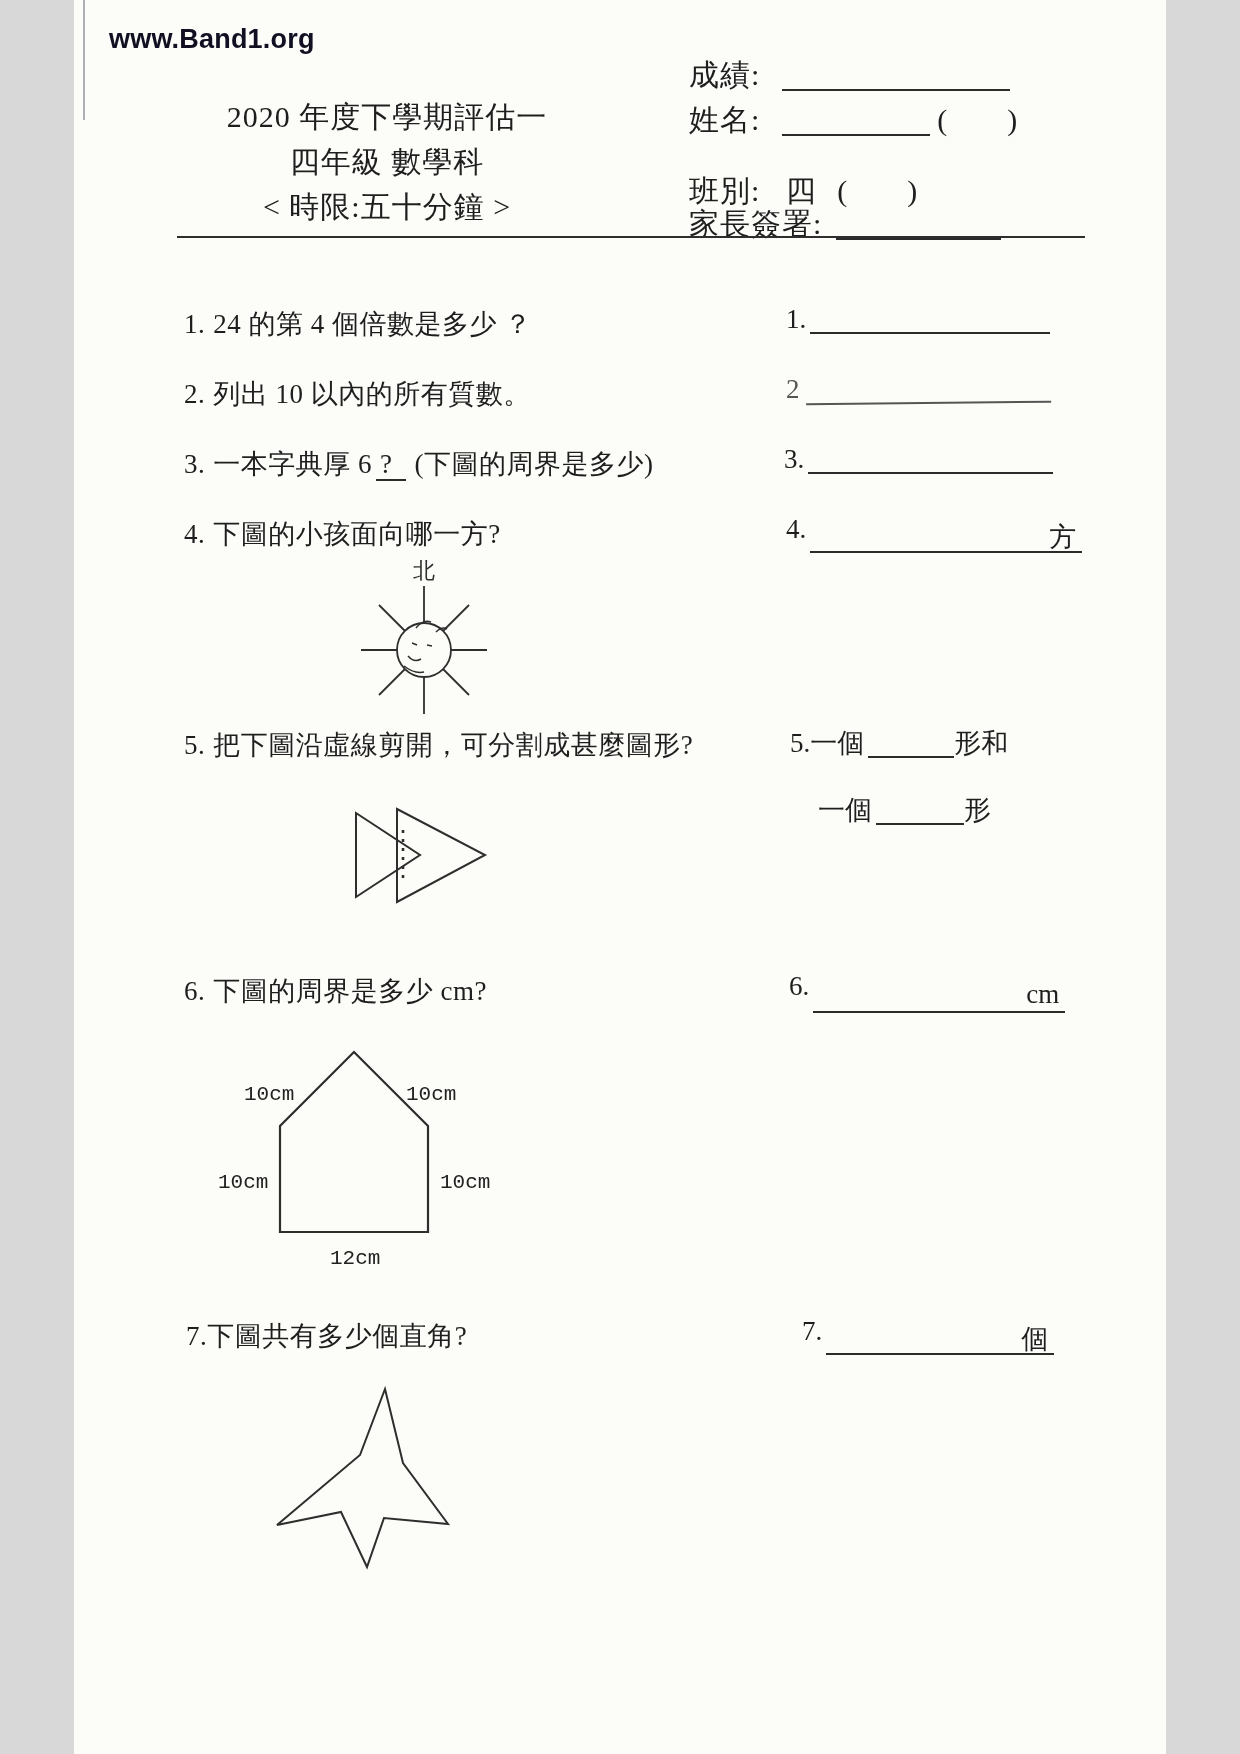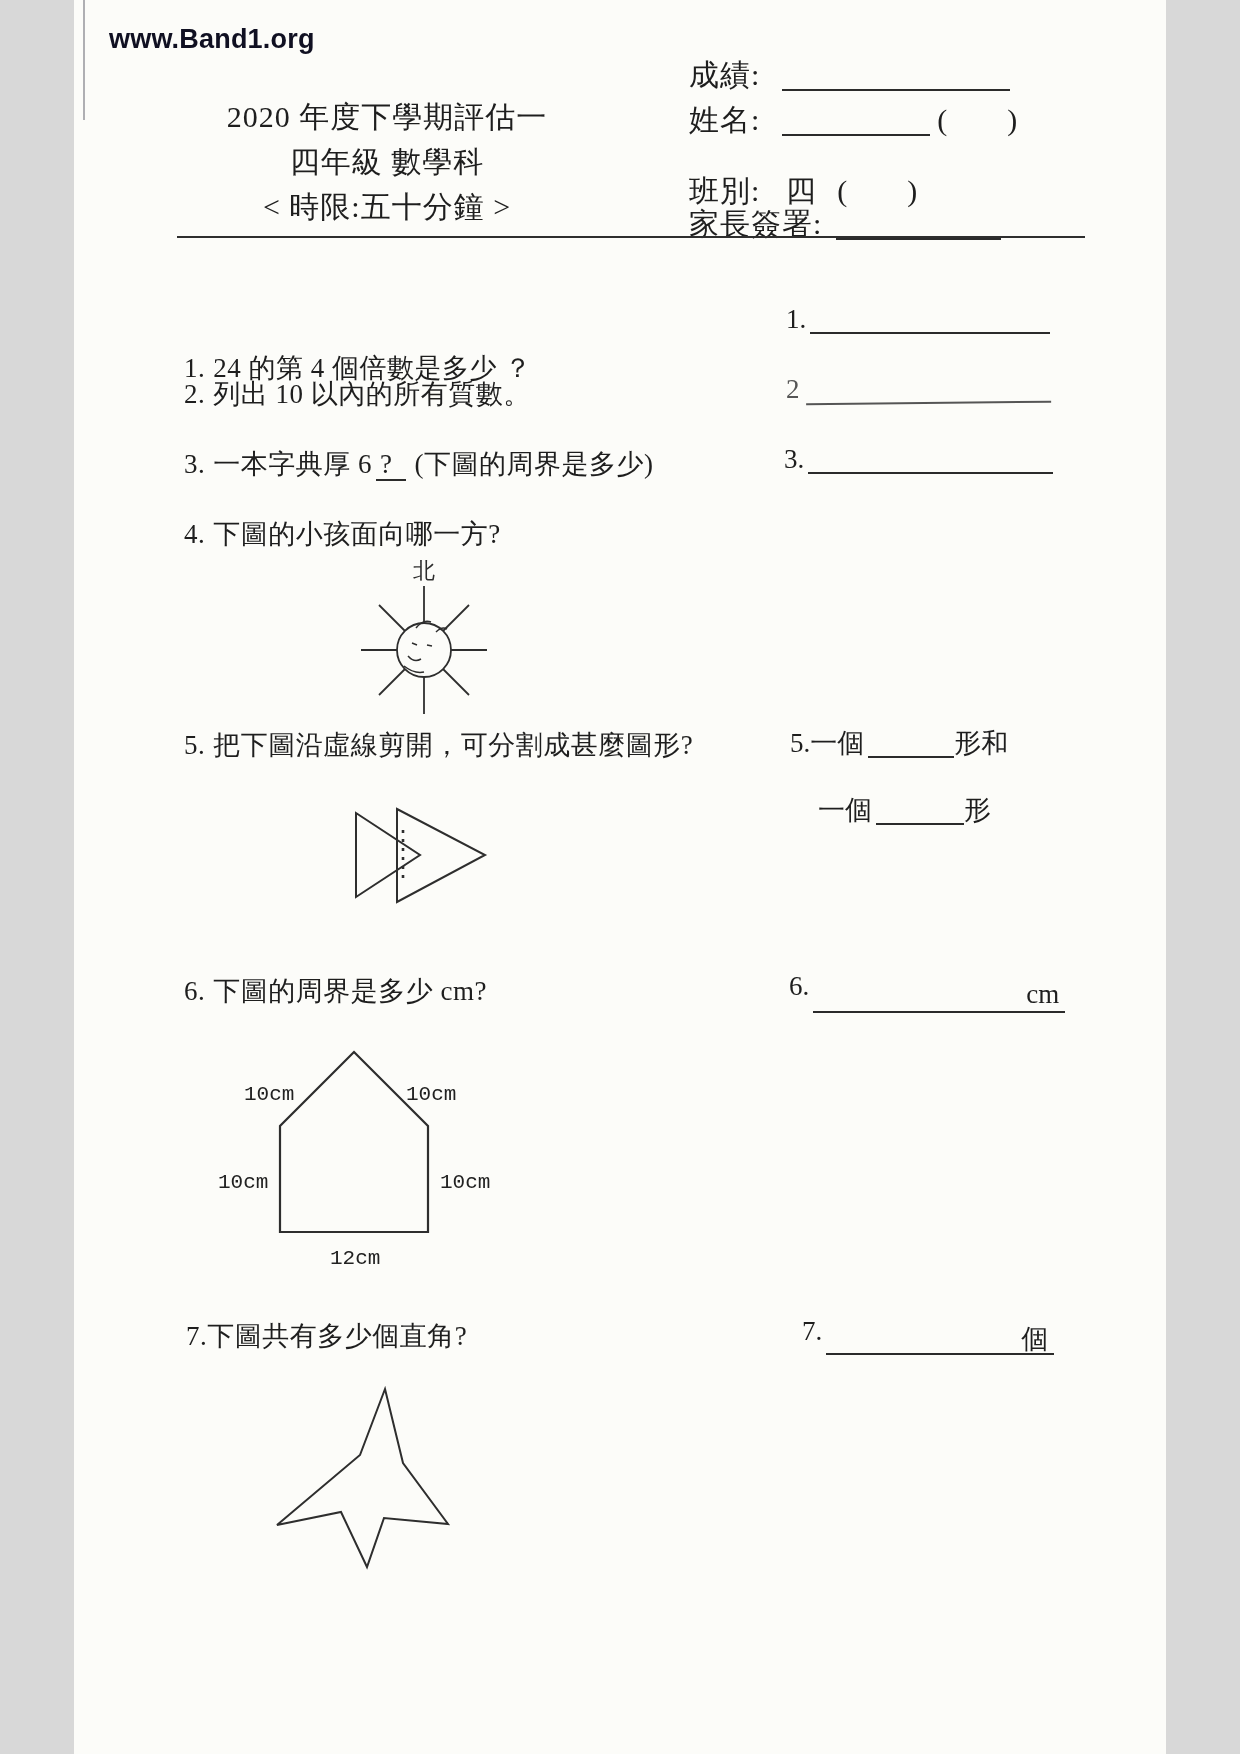--- a/index.html
+++ b/index.html
@@ -76,21 +76,21 @@
 
   <div class="abs title-block" style="left:138px;top:94px;">
     <div>2020 年度下學期評估一</div>
     <div>四年級 數學科</div>
     <div>&lt; 時限:五十分鐘 &gt;</div>
   </div>
 
   <div class="abs hr-line" style="left:103px;top:236px;width:908px;"></div>
 
 
-  <div class="abs qtext" style="left:110px;top:306px;margin-top:44px;">
+  <div class="abs qtext" style="left:110px;top:306px;">
     <span class="qnum">1.</span><span>24 的第 4 個倍數是多少 ？</span>
   </div>
   <div class="abs ans" style="left:712px;top:304px;">
     <span>1.</span><span class="blank" style="width:240px;"></span>
   </div>
 
   <div class="abs qtext" style="left:110px;top:376px;">
     <span class="qnum">2.</span><span>列出 10 以內的所有質數。</span>
   </div>
   <div class="abs ans" style="left:712px;top:374px;">
@@ -99,20 +99,23 @@
 
   <div class="abs qtext" style="left:110px;top:446px;">
     <span class="qnum">3.</span><span>一本字典厚 6</span><span class="inline-blank">?</span><span>(下圖的周界是多少)</span>
   </div>
   <div class="abs ans" style="left:710px;top:444px;">
     <span>3.</span><span class="blank" style="width:245px;"></span>
   </div>
 
   <div class="abs qtext" style="left:110px;top:516px;">
     <span class="qnum">4.</span><span>下圖的小孩面向哪一方?</span>
+  </div>
+  <div class="abs ans" style="left:712px;top:514px;">
+    <span>4.</span><span class="ans-line" style="width:272px;"><span>方</span></span>
   </div>
 
   <div class="abs" style="left:268px;top:558px;">
     <svg width="165" height="160" viewBox="0 0 165 160">
       <text x="82" y="20" text-anchor="middle" class="fig-cjk">北</text>
       <g stroke="#2e2e2e" stroke-width="1.8">
         <line x1="82" y1="92" x2="82" y2="28"></line>
         <line x1="82" y1="92" x2="127" y2="47"></line>
         <line x1="82" y1="92" x2="145" y2="92"></line>
         <line x1="82" y1="92" x2="127" y2="137"></line>

